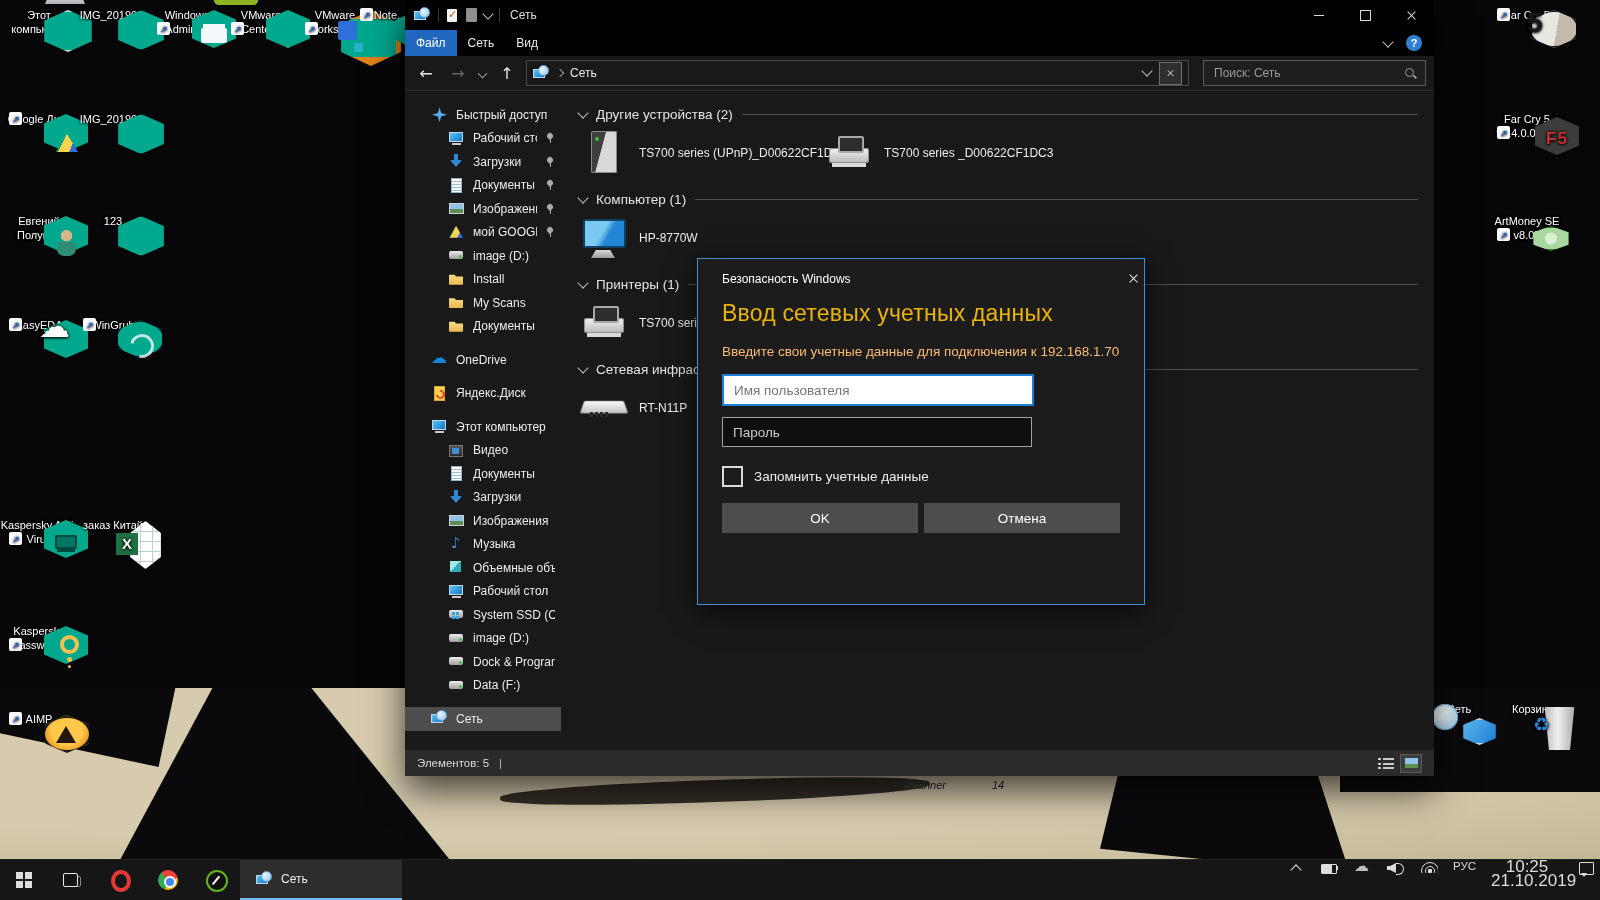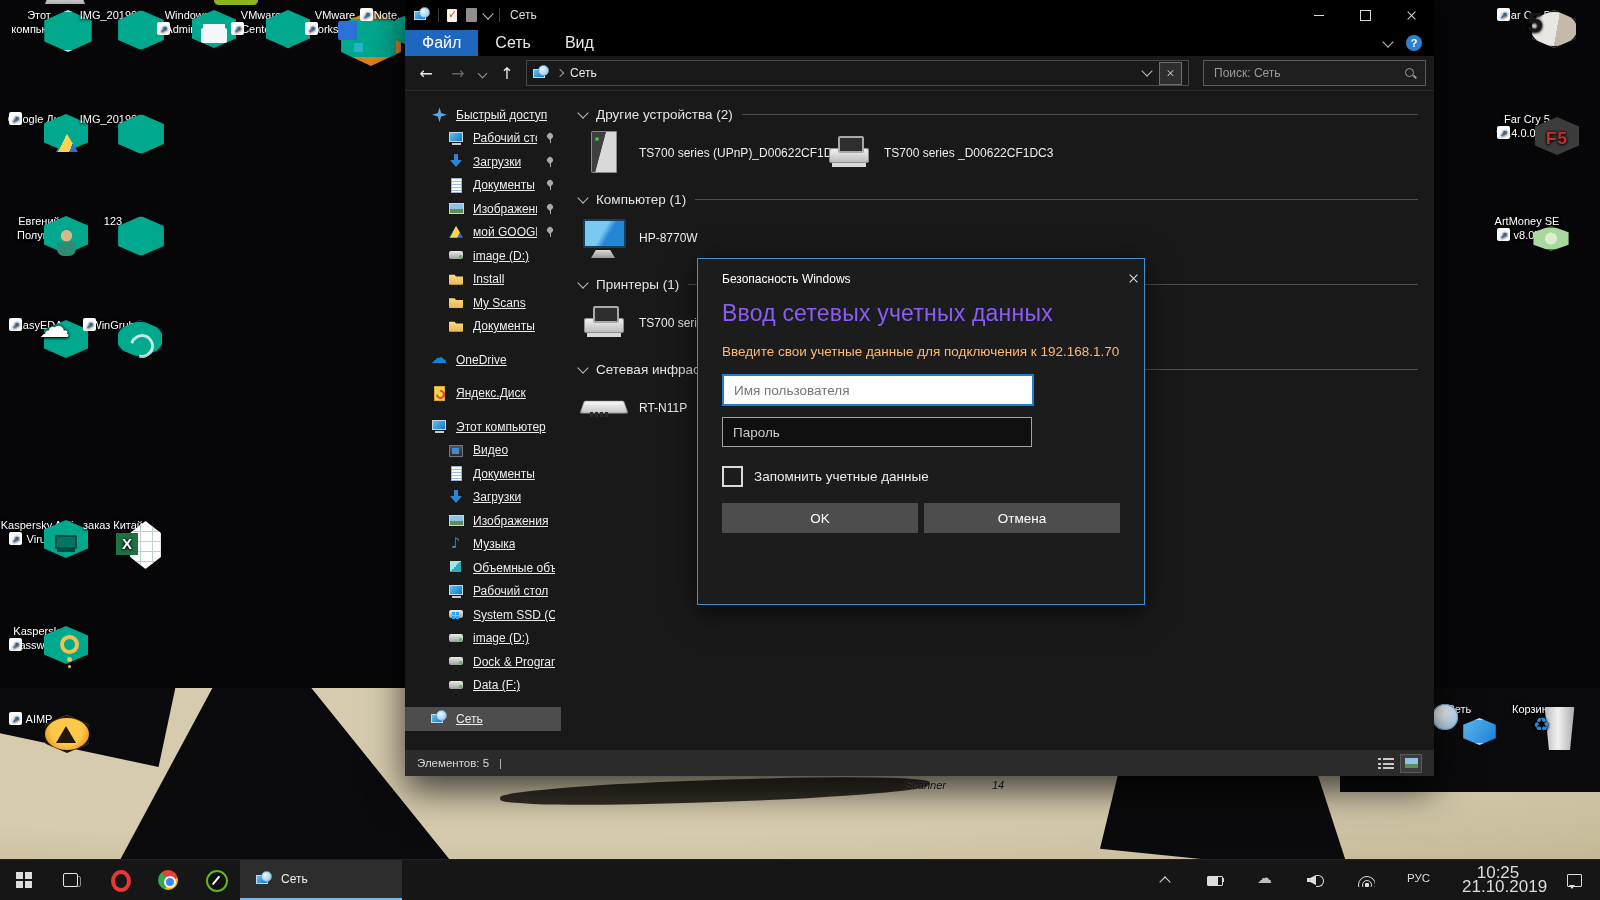--- a/index.html
+++ b/index.html
@@ -122,21 +122,21 @@
   .tb-title{margin-left:10px;font-size:12px;color:#ddd;}
   .wbtns{margin-left:auto;display:flex;height:100%;}
   .wbtn{width:46px;height:100%;display:flex;align-items:center;justify-content:center;position:relative;}
   .glyph-min{width:10px;height:1px;background:#d9d9d9;}
   .glyph-max{width:9px;height:9px;border:1px solid #d9d9d9;}
   .glyph-x{position:relative;width:11px;height:11px;}
   .glyph-x::before,.glyph-x::after{content:"";position:absolute;left:5px;top:0;width:1.2px;height:11px;background:#d9d9d9;}
   .glyph-x::before{transform:rotate(45deg);} .glyph-x::after{transform:rotate(-45deg);}
 
   .menubar{height:26px;background:#000;display:flex;align-items:stretch;color:#e8e8e8;}
-  .menu-item{padding:0 17px;display:flex;align-items:center;font-size:16px;}
+  .menu-item{padding:0 11px;display:flex;align-items:center;font-size:12px;}
   .menu-item.active{background:#1F66BE;color:#fff;}
   .help-circ{width:16px;height:16px;border-radius:50%;background:#2F80D0;color:#fff;font-size:11px;font-weight:bold;
      display:flex;align-items:center;justify-content:center;}
 
   .navbar{height:34px;background:#191919;display:flex;align-items:center;gap:6px;padding:0 8px;
      border-bottom:1px solid #2a2a2a;}
   .nav-a{font-size:16px;width:26px;text-align:center;color:#e8e8e8;font-family:"DejaVu Sans",sans-serif;}
   .nav-a.dim{color:#666;}
   .chev-s{width:6px;height:6px;border-right:1.4px solid #9a9a9a;border-bottom:1.4px solid #9a9a9a;
      transform:rotate(45deg);margin:0 2px;}
@@ -148,21 +148,21 @@
   .xbox .glyph-x::before,.xbox .glyph-x::after{background:#cfcfcf;height:10px;}
   .search{width:205px;height:24px;background:#1E1E1E;border:1px solid #5a5a5a;display:flex;align-items:center;padding:0 8px;margin-left:8px;}
   .search input{flex:1;background:transparent;border:0;outline:0;color:#ddd;font-size:12px;font-family:inherit;}
   .search input::placeholder{color:#9a9a9a;}
   .mag{position:relative;width:13px;height:13px;}
   .mag::before{content:"";position:absolute;left:1px;top:1px;width:7px;height:7px;border:1.6px solid #9a9a9a;border-radius:50%;}
   .mag::after{content:"";position:absolute;left:9px;top:9px;width:4px;height:1.6px;background:#9a9a9a;transform:rotate(45deg);}
 
   .body{position:absolute;top:91px;bottom:26px;left:0;right:0;display:flex;}
   .sidebar{width:156px;flex:none;padding-top:12px;overflow:hidden;}
-  .side-item{height:23.5px;display:flex;align-items:center;gap:8px;padding-right:6px;font-size:12px;color:#ececec;text-decoration:underline;}
+  .side-item{height:23.5px;display:flex;align-items:center;gap:8px;padding-right:6px;font-size:12px;color:#ececec;}
   .side-item.lv0{padding-left:26px;} .side-item.lv1{padding-left:43px;}
   .side-item.gap{margin-top:10px;}
   .side-item.selected{background:#4D4D4D;}
   .s-ico{width:17px;height:17px;position:relative;flex:none;}
   .s-label{white-space:nowrap;overflow:hidden;}
   .pin{margin-left:auto;width:10px;height:12px;position:relative;display:none;flex:none;}
   .side-item.pinned .pin{display:block;}
   .pin::before{content:"";position:absolute;left:2px;top:1px;width:6px;height:6px;background:#A9A9A9;
      border-radius:50% 50% 50% 0;transform:rotate(-45deg);}
   .pin::after{content:"";position:absolute;left:4.5px;top:7px;width:1.2px;height:4px;background:#A9A9A9;}
@@ -248,21 +248,21 @@
      align-items:center;justify-content:center;}
   .sb-thumb::before{content:"";width:13px;height:10px;background:linear-gradient(180deg,#8FC4E8 60%,#5E8F4E 40%);}
 
   
   .dialog{position:absolute;left:697px;top:258px;width:446px;height:345px;background:#1C1C1C;
      border:1px solid #3F8FD6;z-index:50;box-shadow:0 6px 26px rgba(0,0,0,.65);}
   .dlg-title-row{display:flex;align-items:flex-start;gap:40px;}
   .dlg-title{font-size:12px;color:#fff;padding:13px 0 0 24px;}
   .dlg-close{margin-left:auto;padding:14px 16px 6px;}
   .dlg-close .glyph-x::before,.dlg-close .glyph-x::after{background:#e8e8e8;}
-  .dlg-h1{font-size:23px;color:#8b5cf6;font-weight:normal;margin:14px 24px 12px;letter-spacing:.2px;}
+  .dlg-h1{font-size:23px;color:#eab308;font-weight:normal;margin:14px 24px 12px;letter-spacing:.2px;}
   .dlg-msg{font-size:13.5px;color:#fdba74;margin:17px 24px 0;}
   .inp{display:block;width:288px;height:28px;margin:0 24px;padding:0 10px;font-size:13.5px;
      font-family:inherit;outline:none;}
   .inp.user{margin-top:15px;background:#fff;border:2px solid #1C7FD6;color:#111;}
   .inp.user::placeholder{color:#767676;}
   .inp.pass{margin-top:11px;background:#0F0F0F;border:1px solid #a3a3a3;color:#eee;}
   .inp.pass::placeholder{color:#C9C9C9;}
   .chk-row{display:flex;align-items:center;gap:11px;margin:19px 24px 0;}
   .chk{width:17px;height:17px;border:2px solid #DADADA;background:transparent;flex:none;}
   .chk-label{font-size:13.5px;color:#ECECEC;}
@@ -287,21 +287,21 @@
   .t-chrome::before{content:"";position:absolute;left:1px;top:1px;width:20px;height:20px;border-radius:50%;
      background:conic-gradient(from -40deg,#EA4335 0 33%,#FBBC05 33% 66%,#34A853 66%);}
   .t-chrome::after{content:"";position:absolute;left:7px;top:7px;width:8px;height:8px;border-radius:50%;
      background:#4285F4;border:2px solid #fff;box-sizing:content-box? ;}
   .t-greenshot::before{content:"";position:absolute;left:1px;top:1px;width:18px;height:18px;border-radius:50%;
      background:#101010;border:2px solid #62B51F;}
   .t-greenshot::after{content:"";position:absolute;left:10px;top:6px;width:2.4px;height:11px;background:#fff;
      transform:rotate(40deg);border-radius:1px;}
   .task-app{display:flex;align-items:center;gap:8px;padding:0 16px;background:#2D2D2D;
      border-bottom:2.5px solid #76B9ED;color:#eee;font-size:12px;min-width:130px;}
-  .tray{margin-left:auto;display:flex;align-items:center;gap:32px;padding-right:16px;color:#ddd;}
+  .tray{margin-left:auto;display:flex;align-items:flex-start;gap:15px;padding-right:4px;color:#ddd;}
   .tr{position:relative;width:18px;height:16px;}
   .tr-chev::before{content:"";position:absolute;left:4px;top:6px;width:7px;height:7px;
      border-left:1.8px solid #ddd;border-top:1.8px solid #ddd;transform:rotate(45deg);}
   .tr-batt::before{content:"";position:absolute;left:0;top:4px;width:14px;height:8px;border:1px solid #ddd;border-radius:1px;
      background:linear-gradient(90deg,#ddd 0 70%,transparent 70%);}
   .tr-batt::after{content:"";position:absolute;left:15px;top:6px;width:2px;height:4px;background:#ddd;}
   .tr-cloud::before{content:"\2601";position:absolute;left:0;top:-3px;font-size:15px;color:#BDBDBD;
      font-family:"DejaVu Sans",sans-serif;}
   .tr-vol::before{content:"";position:absolute;left:0;top:3px;width:9px;height:10px;background:#ddd;
      clip-path:polygon(0 30%,35% 30%,100% 0,100% 100%,35% 70%,0 70%);}

